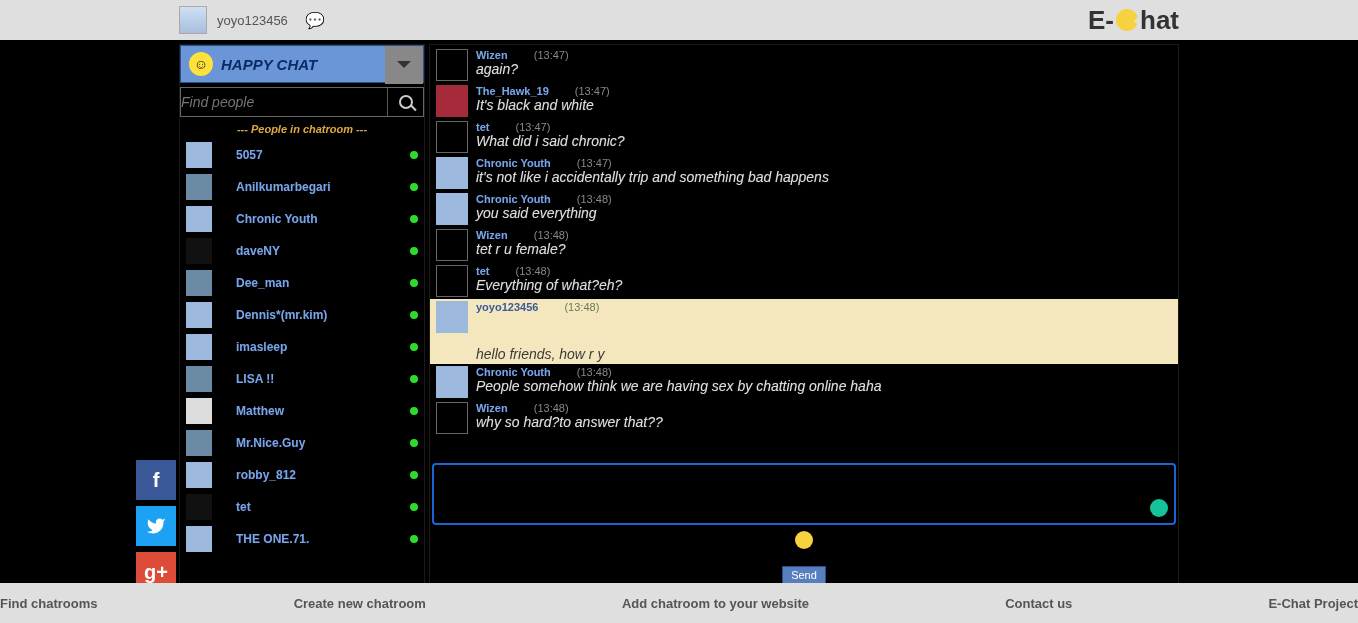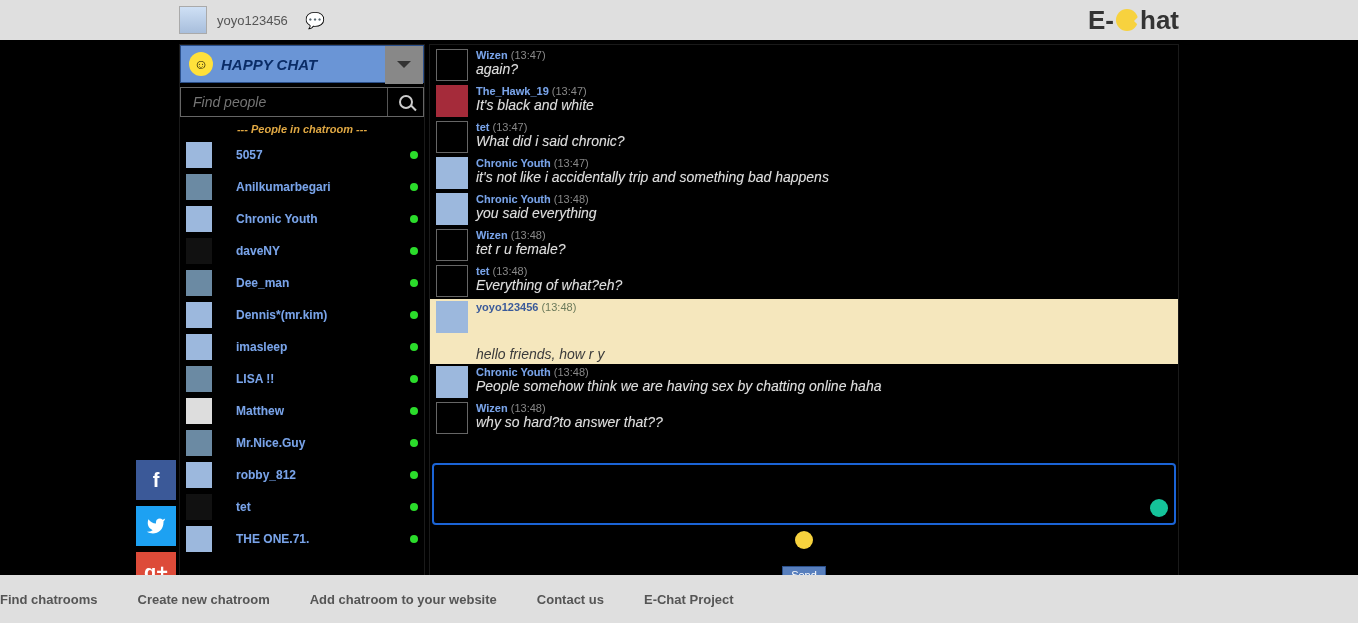--- a/index.html
+++ b/index.html
@@ -18,21 +18,21 @@
   
   .main { display:flex; width:1000px; margin:4px auto 0; height:543px; background:#000;}
   
   .left { width:246px; border:1px solid #1a1a1a; display:flex; flex-direction:column;}
   .room-header { background:#6a95d6; height:38px; display:flex; align-items:center; padding:0 8px; border:1px solid #2a4f8a; position:relative;}
   .smiley { width:24px;height:24px; background:#ffe13b;border-radius:50%;display:flex;align-items:center;justify-content:center;font-size:14px;margin-right:8px;}
   .room-title { color:#0a2c66; font-weight:bold; font-size:15px; font-style:italic;}
   .room-dd { position:absolute; right:0; top:0; width:38px; height:38px; background:#888; display:flex;align-items:center;justify-content:center; cursor:pointer;}
   .room-dd::after{content:"";border:7px solid transparent;border-top-color:#333;margin-top:6px;}
   .search-row { display:flex; border:1px solid #666; margin-top:4px;}
-  .search-input { flex:1; background:#000; color:#999; border:none; padding:6px 12px; font-size:14px; font-style:italic;}
+  .search-input { flex:1; background:#000; color:#999; border:none; padding:6px 0; font-size:14px; font-style:italic;}
   .search-btn { width:36px; background:#000; border-left:1px solid #555; display:flex;align-items:center;justify-content:center; cursor:pointer;}
   .mag { width:14px;height:14px;border:2px solid #ccc;border-radius:50%;position:relative;}
   .mag::after{content:"";position:absolute;width:7px;height:2px;background:#ccc;transform:rotate(45deg);right:-6px;bottom:-2px;}
   .people-hdr { color:#e0a843; font-size:11px; font-style:italic; text-align:center; padding:6px 0 4px; font-weight:bold;}
   .people-list { flex:1; overflow-y:auto; }
   .person { display:flex; align-items:center; padding:3px 6px; gap:24px; cursor:pointer;}
   .pavatar { width:26px;height:26px; background:#9cb8dd; flex-shrink:0;}
   .pname { flex:1; color:#7aa3e8; font-size:12px; font-weight:bold; white-space:nowrap; overflow:hidden; text-overflow:ellipsis; text-shadow:0 0 1px #123;}
   .dot { width:8px;height:8px;background:#2bdc2b;border-radius:50%;flex-shrink:0;}
   
@@ -42,38 +42,38 @@
   
   .right { flex:1; display:flex; flex-direction:column; border:1px solid #1a1a1a; margin-left:4px;}
   .chat-log { flex:1; overflow-y:scroll; background:#000; padding:2px 0;}
   .msg { display:flex; padding:2px 6px; gap:8px;}
   .msg .mavatar { width:32px;height:32px;background:#9cb8dd; flex-shrink:0;}
   .msg .mavatar.dark { background:#000; border:1px solid #666;}
   .msg .mavatar.red { background:#a52b3a;}
   .msg .mbody { flex:1;}
   .msg .mhead { font-size:11px;}
   .msg .mname { color:#7aa3e8; font-weight:bold; text-shadow:0 0 1px #123;}
-  .msg .mtime { color:#888;}
+  .msg .mtime { color:#888;padding-left:23px;}
   .msg .mtext { color:#ddd; font-size:14px; text-shadow:0 0 1px #555;font-style:italic;}
   .msg.self { background:#f5e7bd;justify-content:center; }
   .msg.self .mname { color:#3a5a9a; text-shadow:none;}
   .msg.self .mtext { color:#3a3a3a; text-shadow:none;margin-top:33px;}
   .msg.self .mtime { color:#6b7a5a;}
   .input-area { height:62px; margin:6px 2px 2px; position:relative;}
   .input-box { width:100%; height:100%; background:#000; color:#fff; border:2px solid #1b64d6; border-radius:4px; padding:4px 36px 4px 6px; resize:none; font-size:13px;}
   .grammarly { position:absolute; right:8px; bottom:8px; width:18px;height:18px;border-radius:50%;background:#15c39a;}
   .send-row { display:flex; justify-content:flex-end; align-items:center; gap:17px; padding:2px 4px; margin-top:2px;flex-direction:column;}
   .emoji-btn { width:18px;height:18px;background:#f7d23e;border-radius:50%; cursor:pointer;}
   .send-btn { background:#587fbd; color:#fff; font-size:11px; padding:2px 8px; border:1px solid #2a4f8a; cursor:pointer;}
   
   .social { position:absolute; left:136px; top:460px; display:flex; flex-direction:column; gap:6px;}
   .social a { width:40px;height:40px;display:flex;align-items:center;justify-content:center;color:#fff;font-weight:bold;font-size:20px;text-decoration:none;cursor:pointer;}
   .fb{background:#3b5998;} .tw{background:#1da1f2;} .gp{background:#dd4b39;font-size:16px;}
   
-  .footer { background:#dfdfdf; height:48px; display:flex; align-items:center; justify-content:flex-start; gap:40px; position:absolute; bottom:0; width:1358px;}
+  .footer { background:#dfdfdf; height:40px; display:flex; align-items:center; justify-content:space-between; gap:40px; position:absolute; bottom:0; width:1358px;}
   .footer a { color:#555; font-size:13px; font-weight:bold; text-decoration:none; cursor:pointer;}
 </style>
 </head>
 <body>
 
 <div class="topbar">
   <div class="topbar-inner">
     <div class="user-id">
       <span class="avatar-sm generic"></span>
       <span class="username">yoyo123456</span>

